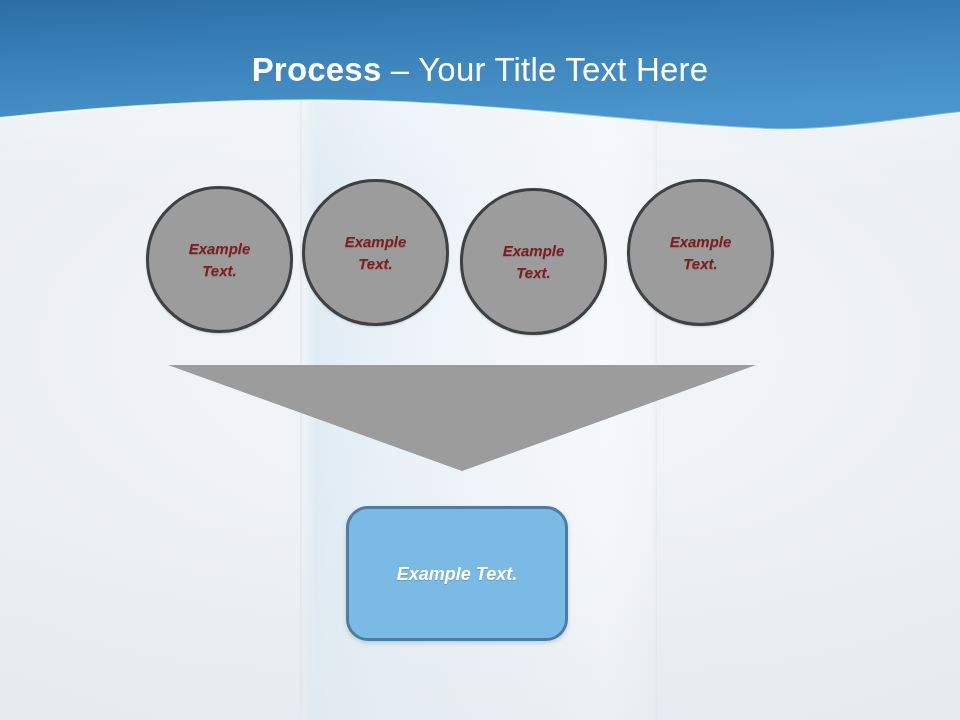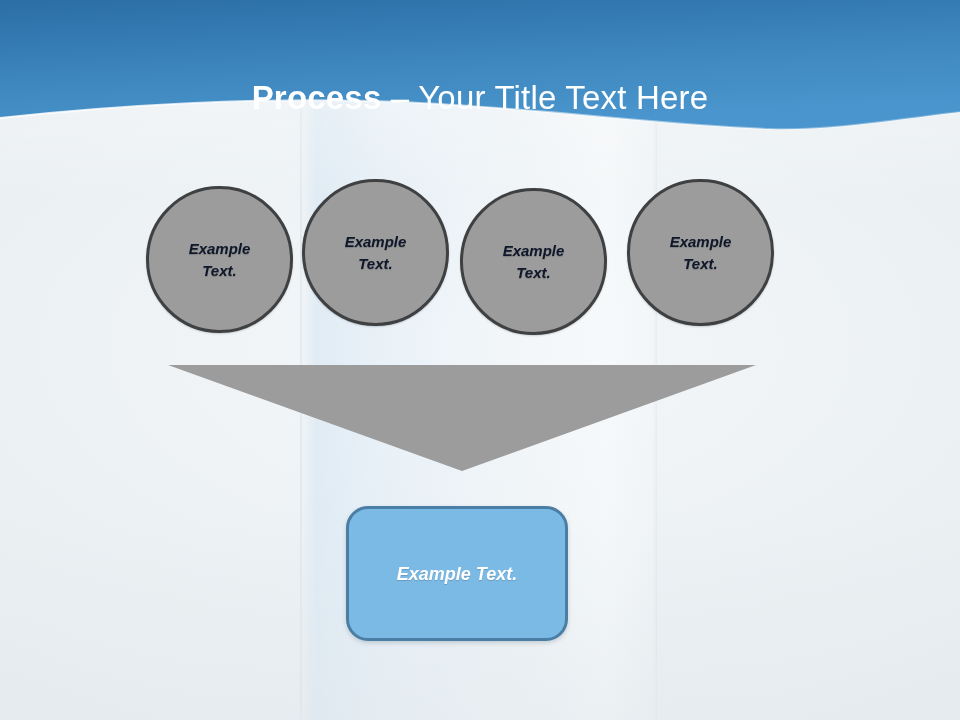--- a/index.html
+++ b/index.html
@@ -66,39 +66,38 @@
   .title {
     position: absolute;
     left: 0; top: 50px;
     width: 960px;
     text-align: center;
     color: #ffffff;
     font-size: 33px;
     line-height: 40px;
     letter-spacing: 0.2px;
     white-space: nowrap;
-    margin-top: 28px;
   }
   .title .t-bold { font-weight: bold; }
   .title .t-light { font-weight: normal; }
 
   
   .circle {
     position: absolute;
     border-radius: 50%;
     background: #9c9c9c;
     border: 3px solid #3f4042;
     box-sizing: border-box;
     display: flex;
     align-items: center;
     justify-content: center;
     box-shadow: 0 1px 2px rgba(0,0,0,0.18);
   }
   .circle .c-label {
-    color: #0f172a;
+    color: #7f1d1d;
     font-style: italic;
     font-weight: bold;
     font-size: 15px;
     line-height: 22px;
     text-align: center;
     white-space: pre-line;
     text-shadow: 0 1px 1px rgba(0,0,0,0.18);
   }
 
   

